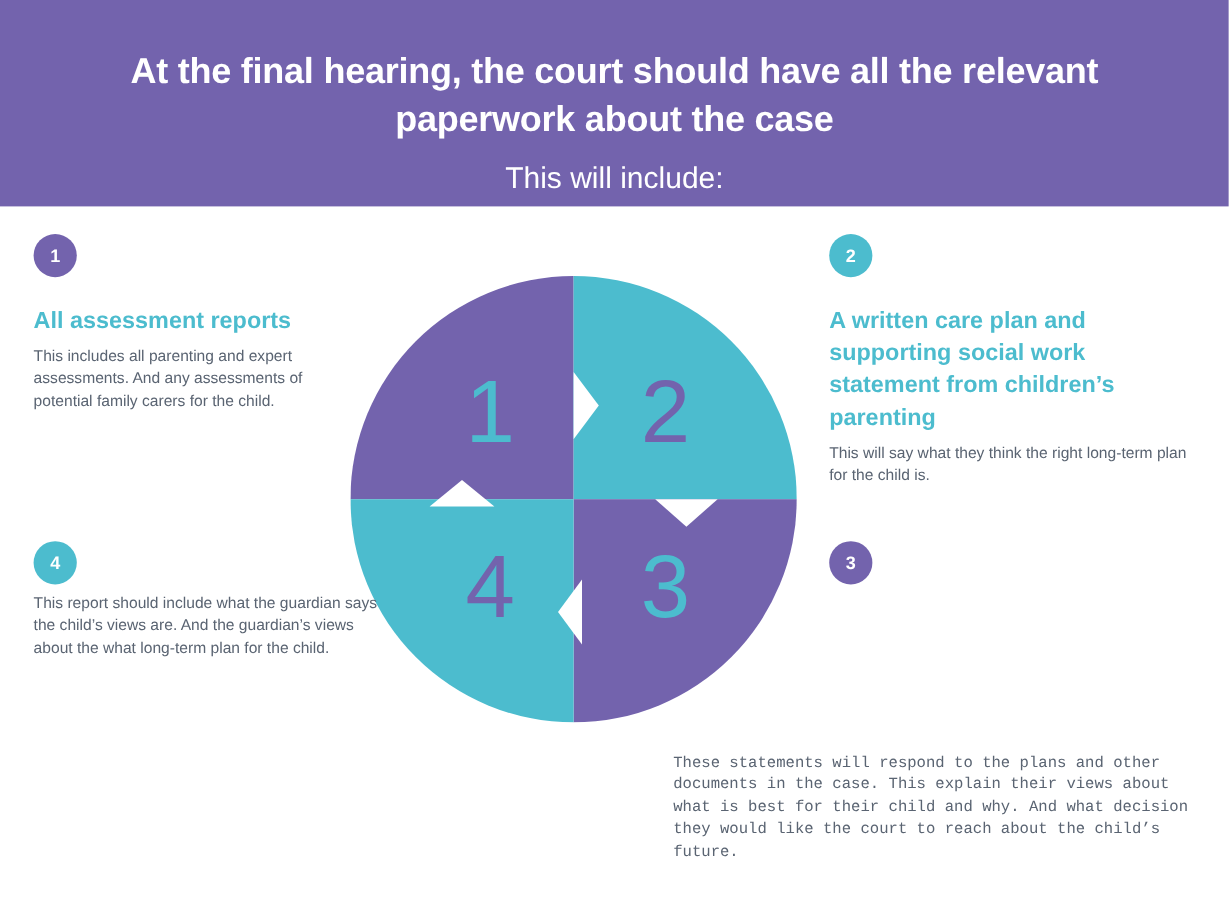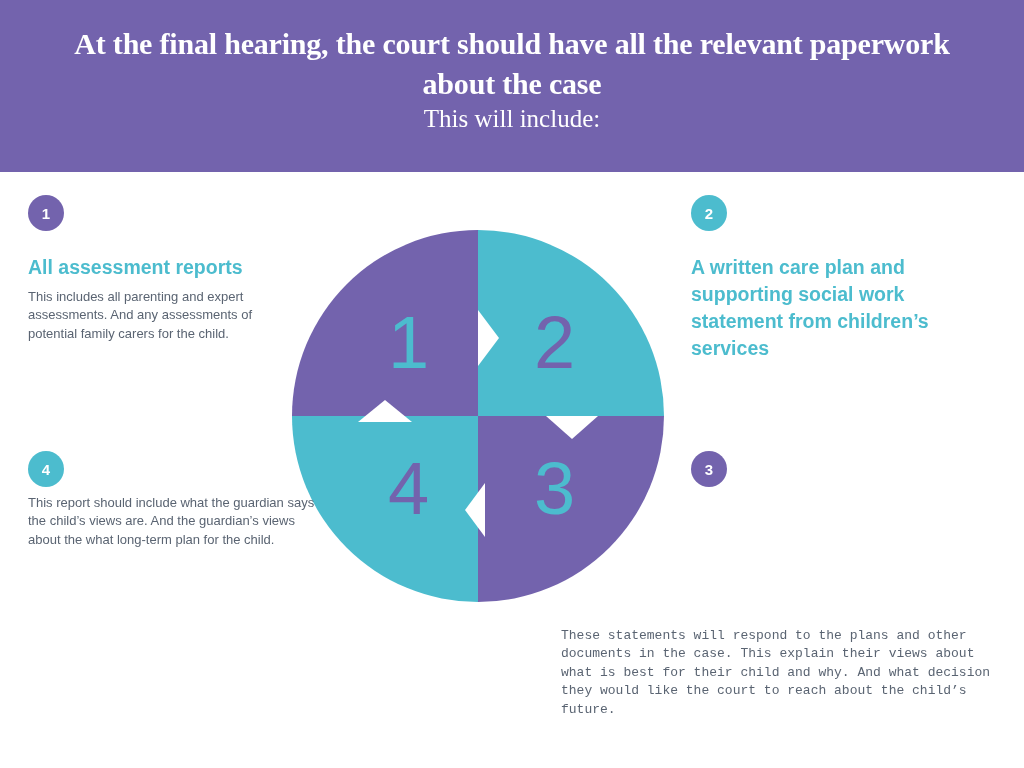--- a/index.html
+++ b/index.html
@@ -10,30 +10,29 @@
     overflow:hidden;
   }
   #page { position:relative; width:1024px; height:768px; background:#ffffff; }
 
   
   #header {
     position:absolute; left:0; top:0; width:1024px; height:172px;
     background:#7363ad;
     display:flex; flex-direction:column;
     align-items:center; justify-content:flex-start;
-    padding-top:24px;
-    font-family:Liberation Serif, serif;
+    padding-top:40px;
   }
   #header-title {
     width:940px; text-align:center;
     color:#ffffff; font-size:30px; font-weight:bold;
     line-height:1.33; letter-spacing:-0.2px;
   }
   #header-subtitle {
-    text-align:center;
+    margin-top:14px; text-align:center;
     color:#ffffff; font-size:25px; font-weight:normal;
     line-height:1.2;
   }
 
   
   .badge {
     width:36px; height:36px; border-radius:50%;
     display:flex; align-items:center; justify-content:center;
     color:#ffffff; font-size:15px; font-weight:bold;
     line-height:1;
@@ -156,21 +155,22 @@
       <span>1</span>
     </div>
     <div class="item-head teal">All assessment reports</div>
     <div class="item-body">This includes all parenting and expert assessments. And any assessments of potential family carers for the child.</div>
   </div>
 
   <div class="block" id="item-2">
     <div class="badge teal">
       <span>2</span>
     </div>
-    <div class="item-head teal">A written care plan and supporting social work statement from children’s services</div>
+    <div class="item-head teal">A written care plan and supporting social work statement from children’s parenting</div>
+    <div class="item-body">This will say what they think the right long-term plan for the child is.</div>
   </div>
 
   <div class="block" id="item-4">
     <div class="badge teal">
       <span>4</span>
     </div>
     <div class="item-body">This report should include what the guardian says the child’s views are. And the guardian’s views about the what long-term plan for the child.</div>
   </div>
 
   <div class="block" id="item-3">

